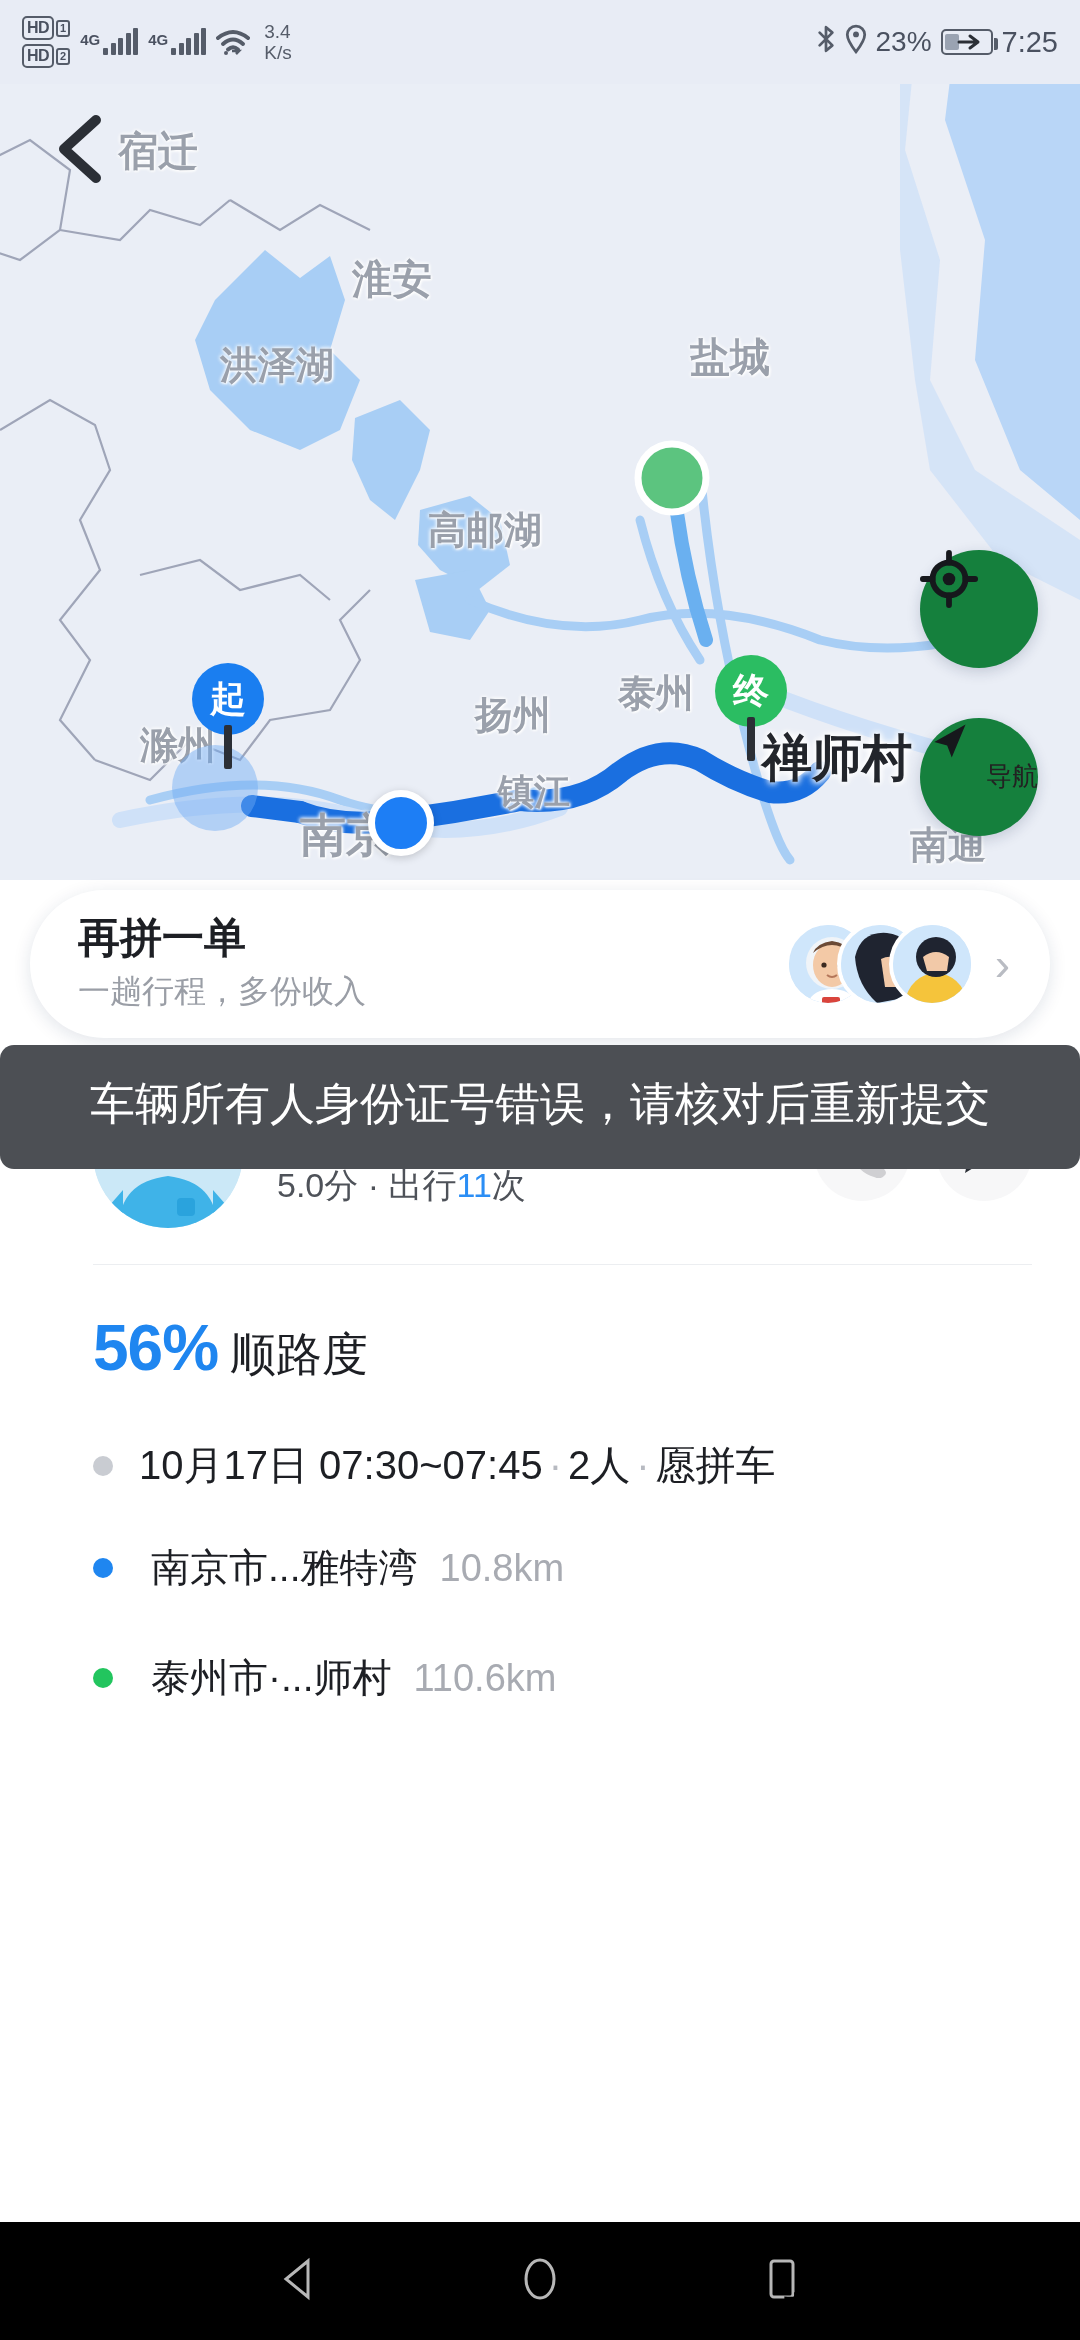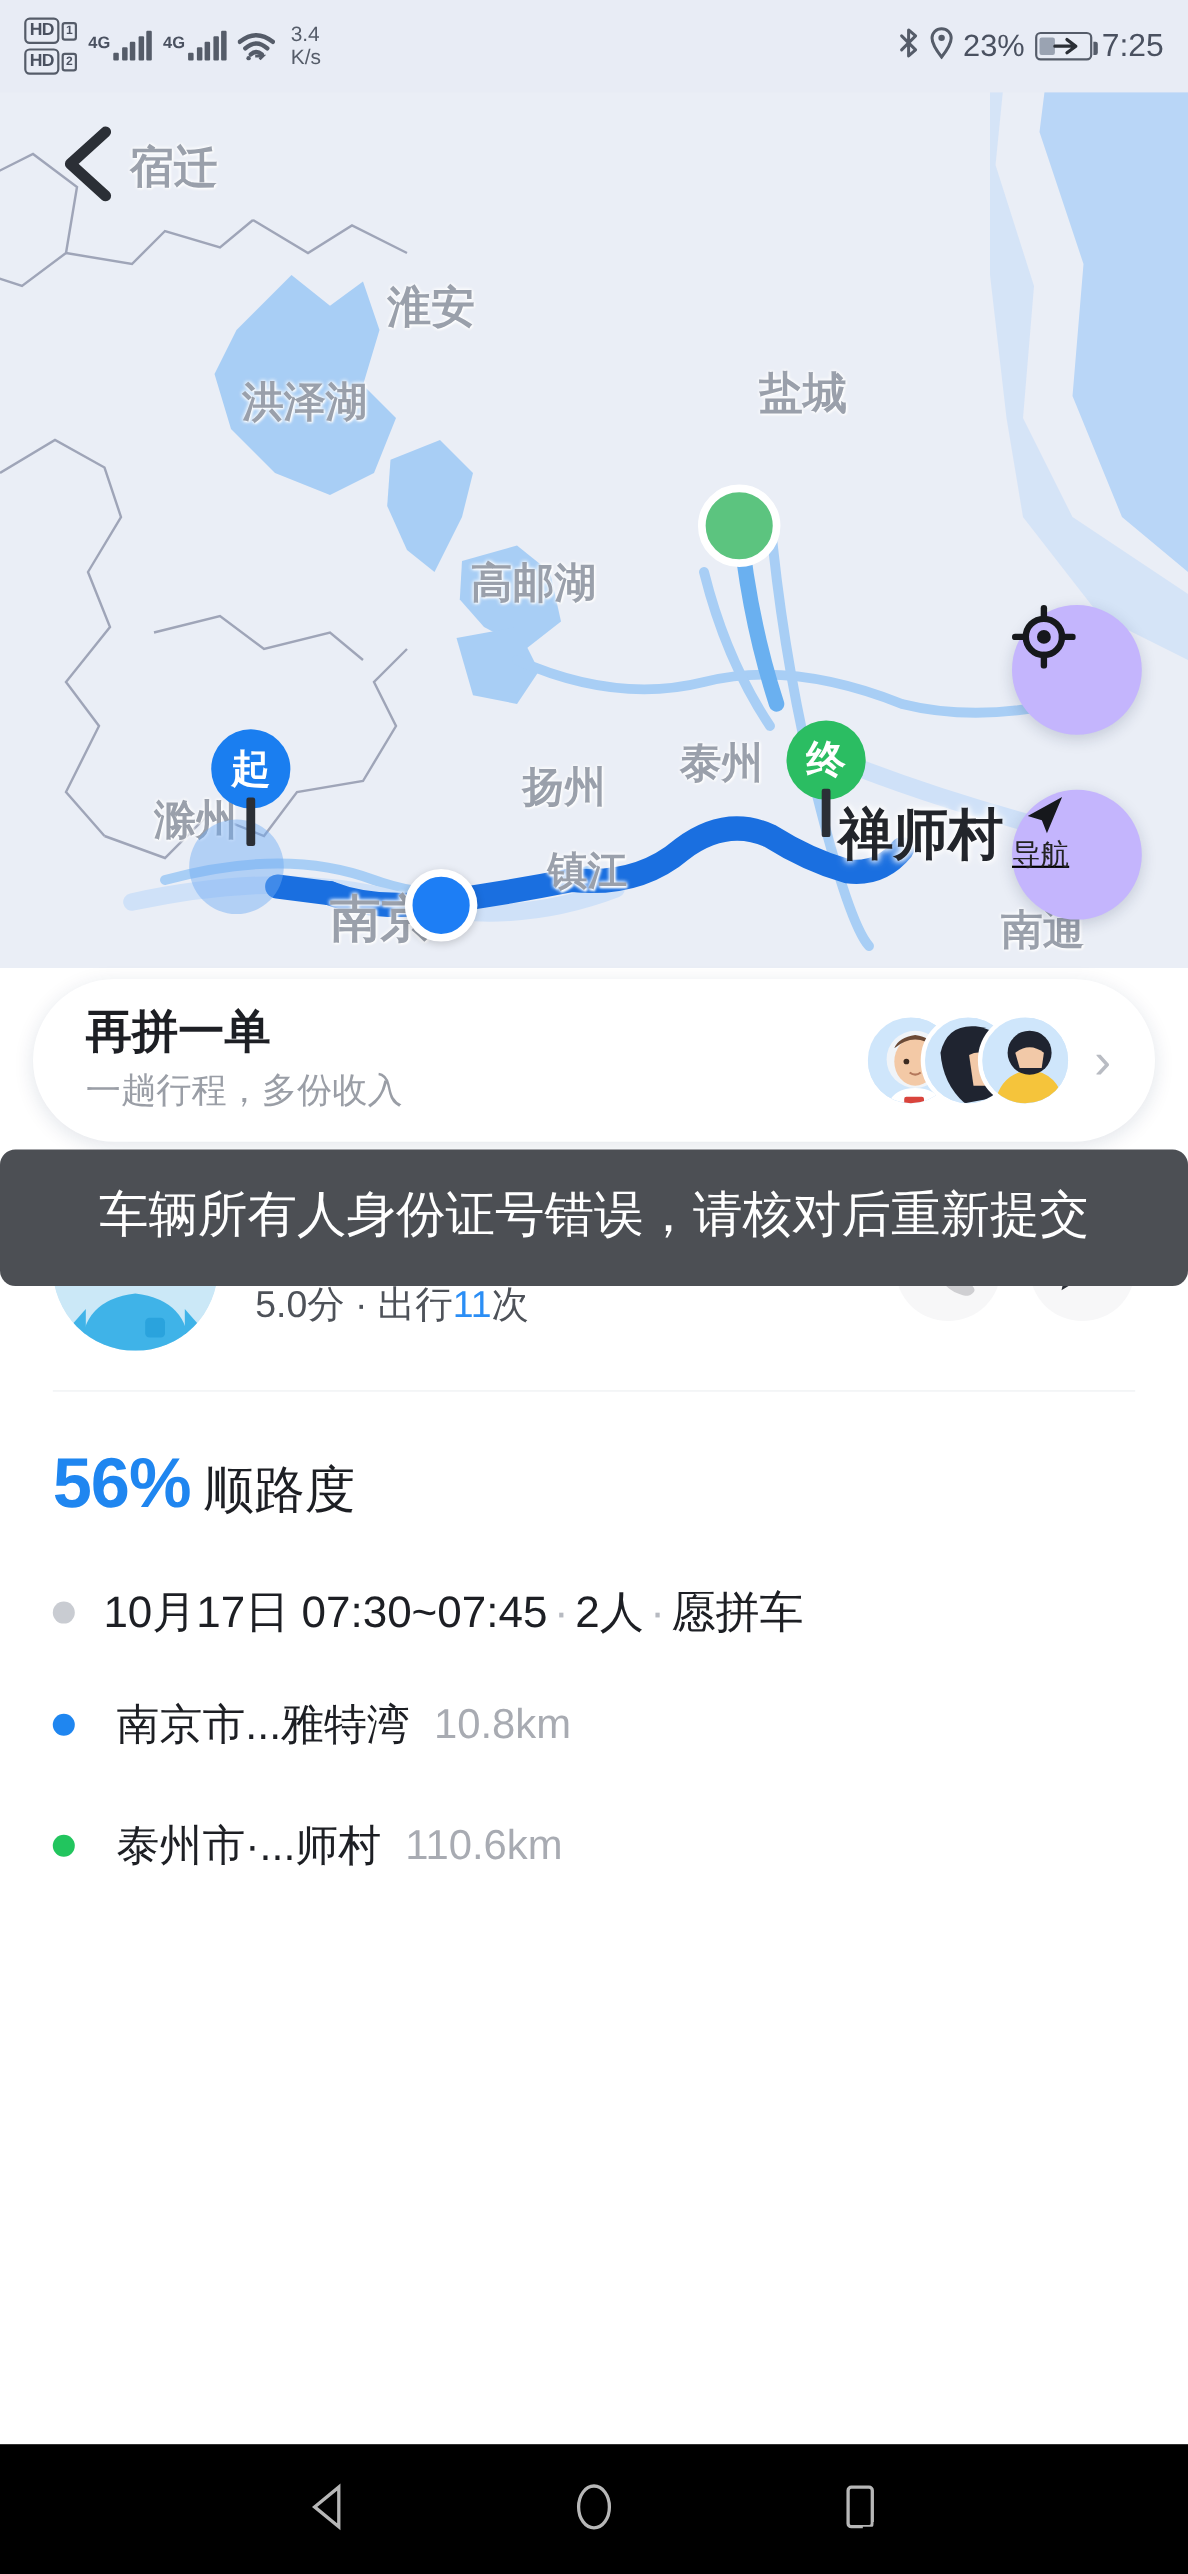--- a/index.html
+++ b/index.html
@@ -93,23 +93,23 @@
   .pin.end{ background:#2bbd62; }
   .dot-me{
     position:absolute; z-index:13; width:66px; height:66px; border-radius:50%;
     background:#1d7ef5; border:7px solid #fff; box-shadow:0 2px 8px rgba(0,0,0,.18);
   }
   .halo{
     position:absolute; z-index:11; width:86px; height:86px; border-radius:50%;
     background:rgba(110,170,245,.45);
   }
   .circ-btn{
-    position:absolute; z-index:16; background:#c4b5fd; border-radius:50%;
+    position:absolute; z-index:16; background:#15803d; border-radius:50%;
     box-shadow:0 4px 14px rgba(20,40,80,.18);
-    display:flex; flex-direction:column; align-items:flex-start; justify-content:center;text-decoration:underline;
+    display:flex; flex-direction:column; align-items:flex-end; justify-content:center;
   }
   .nav-text{ font-size:26px; color:#222; font-weight:500; margin-top:-2px;}
 
   
   .repost{
     position:absolute; z-index:20; left:30px; top:890px; width:1020px; height:148px;
     background:#fff; border-radius:74px; box-shadow:0 4px 18px rgba(20,40,80,.12);
     display:flex; align-items:center; padding:0 40px 0 48px;
   }
   .repost .txt{ flex:1; }
@@ -129,21 +129,21 @@
     background:#4c4f54; border-radius:14px;
     padding:28px 58px 34px; text-align:center;
   }
   .toast p{
     color:#fff; font-size:45px; line-height:1.38; font-weight:400;
   }
 
   
   .sheet{
     position:absolute; z-index:15; left:0; top:1040px; width:1080px; height:1180px;
-    background:#fff; border-radius:28px 28px 0 0;
+    background:#fff; border-radius:28px 28px 0 0;padding-left:45px;
   }
   .driver{
     display:flex; align-items:center; padding:36px 48px 0 48px; height:190px;
   }
   .avatar{
     width:150px; height:150px; border-radius:50%; background:#cbe8f7;
     position:relative; overflow:hidden; flex:0 0 auto;
   }
   .d-info{ margin-left:34px; flex:1; }
   .d-name{ font-size:50px; font-weight:700; color:#1d1f24; line-height:1.08; }

